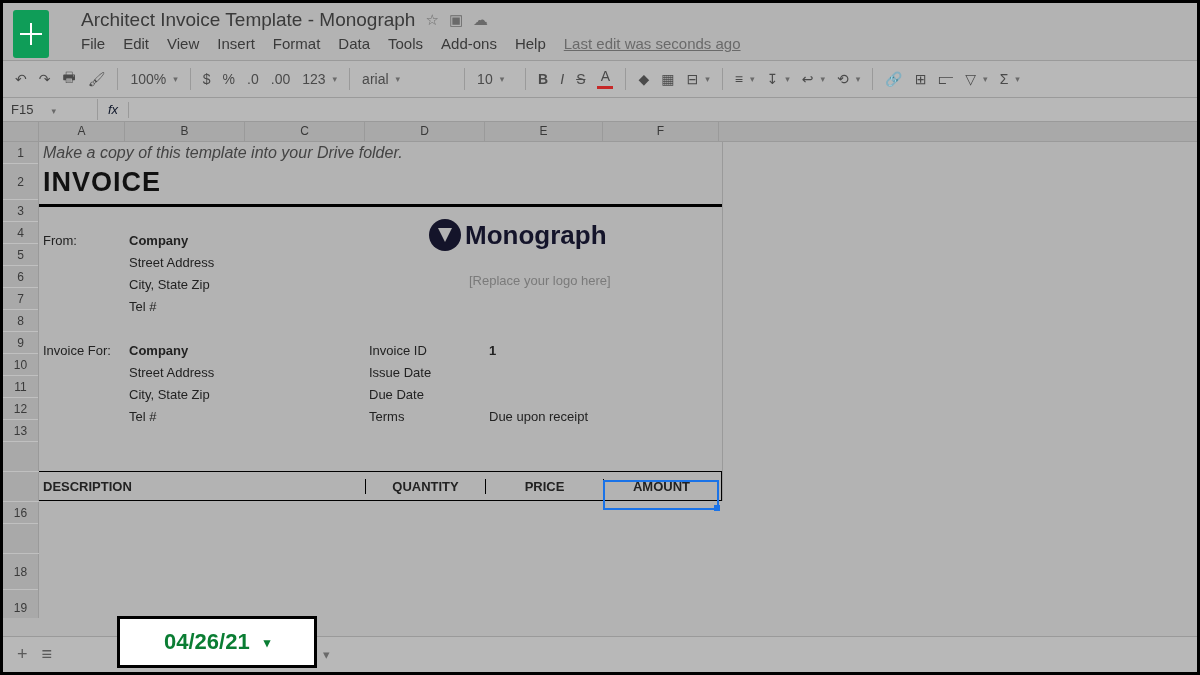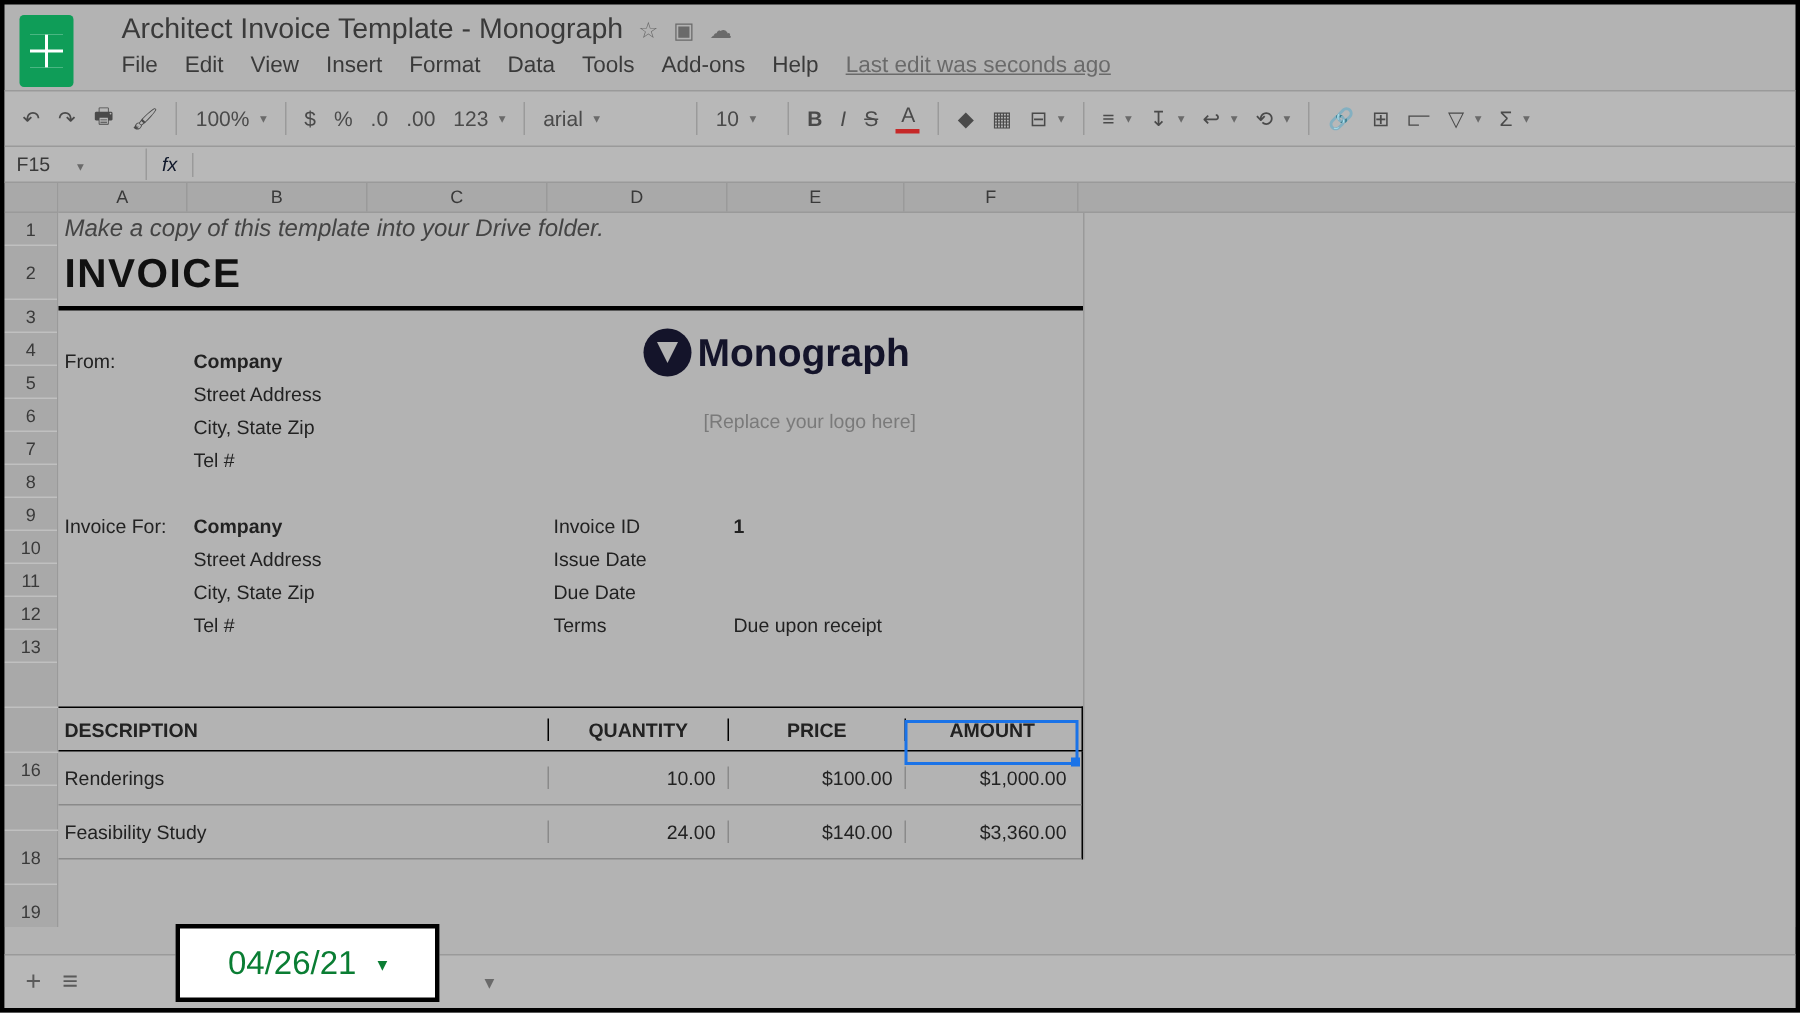--- a/index.html
+++ b/index.html
@@ -121,21 +121,21 @@
 
 .tabbar {
   position:absolute; left:0; bottom:0; right:0; height:36px;
   display:flex; align-items:center; gap:14px;
   padding:0 14px; background:#b8b8b8; border-top:1px solid #9a9a9a;
   font-size:18px; color:#5a5a5a;
 }
 .active-tab {
   position:absolute; left:114px; bottom:4px;
   background:#fff; border:3px solid #000;
-  padding:10px 32px; color:#0a7d33; font-weight:400; font-size:22px;
+  padding:10px 44px; color:#0a7d33; font-weight:700; font-size:22px;
   display:flex; align-items:center; gap:14px;justify-content:space-between;
 }
 .active-tab .tri { font-size:13px; color:#0a7d33; }
 .ghost-tab { position:absolute; left:320px; bottom:10px; font-size:13px; color:#6a6a6a;}
 
 </style>
 </head>
 <body>
 
 <div class="titlebar">
@@ -328,36 +328,20 @@
 
 
       <div class="row"></div>
 
       <div class="row med thead table-edge">
         <div class="c" style="width:326px;font-weight:700;padding-left:4px">DESCRIPTION</div>
         <div class="c cell-h" style="width:120px">QUANTITY</div>
         <div class="c cell-h" style="width:118px">PRICE</div>
         <div class="c cell-h" style="width:116px">AMOUNT</div>
       </div>
-      <div class="table-body table-edge">
-
-        <div class="row big">
-          <div class="c" style="width:326px">Renderings</div>
-          <div class="c num" style="width:120px">10.00</div>
-          <div class="c num" style="width:118px">$100.00</div>
-          <div class="c num" style="width:116px">$1,000.00</div>
-        </div>
-
-        <div class="row big">
-          <div class="c" style="width:326px">Feasibility Study</div>
-          <div class="c num" style="width:120px">24.00</div>
-          <div class="c num" style="width:118px">$140.00</div>
-          <div class="c num" style="width:116px">$3,360.00</div>
-        </div>
-      </div>
     </div>
 
     <div class="sel-cell" style="left:564px; top:338px; width:116px; height:30px;"></div>
   </div>
 </div>
 
 <div class="tabbar">
   <span>+</span>
   <span>≡</span>
 </div>

